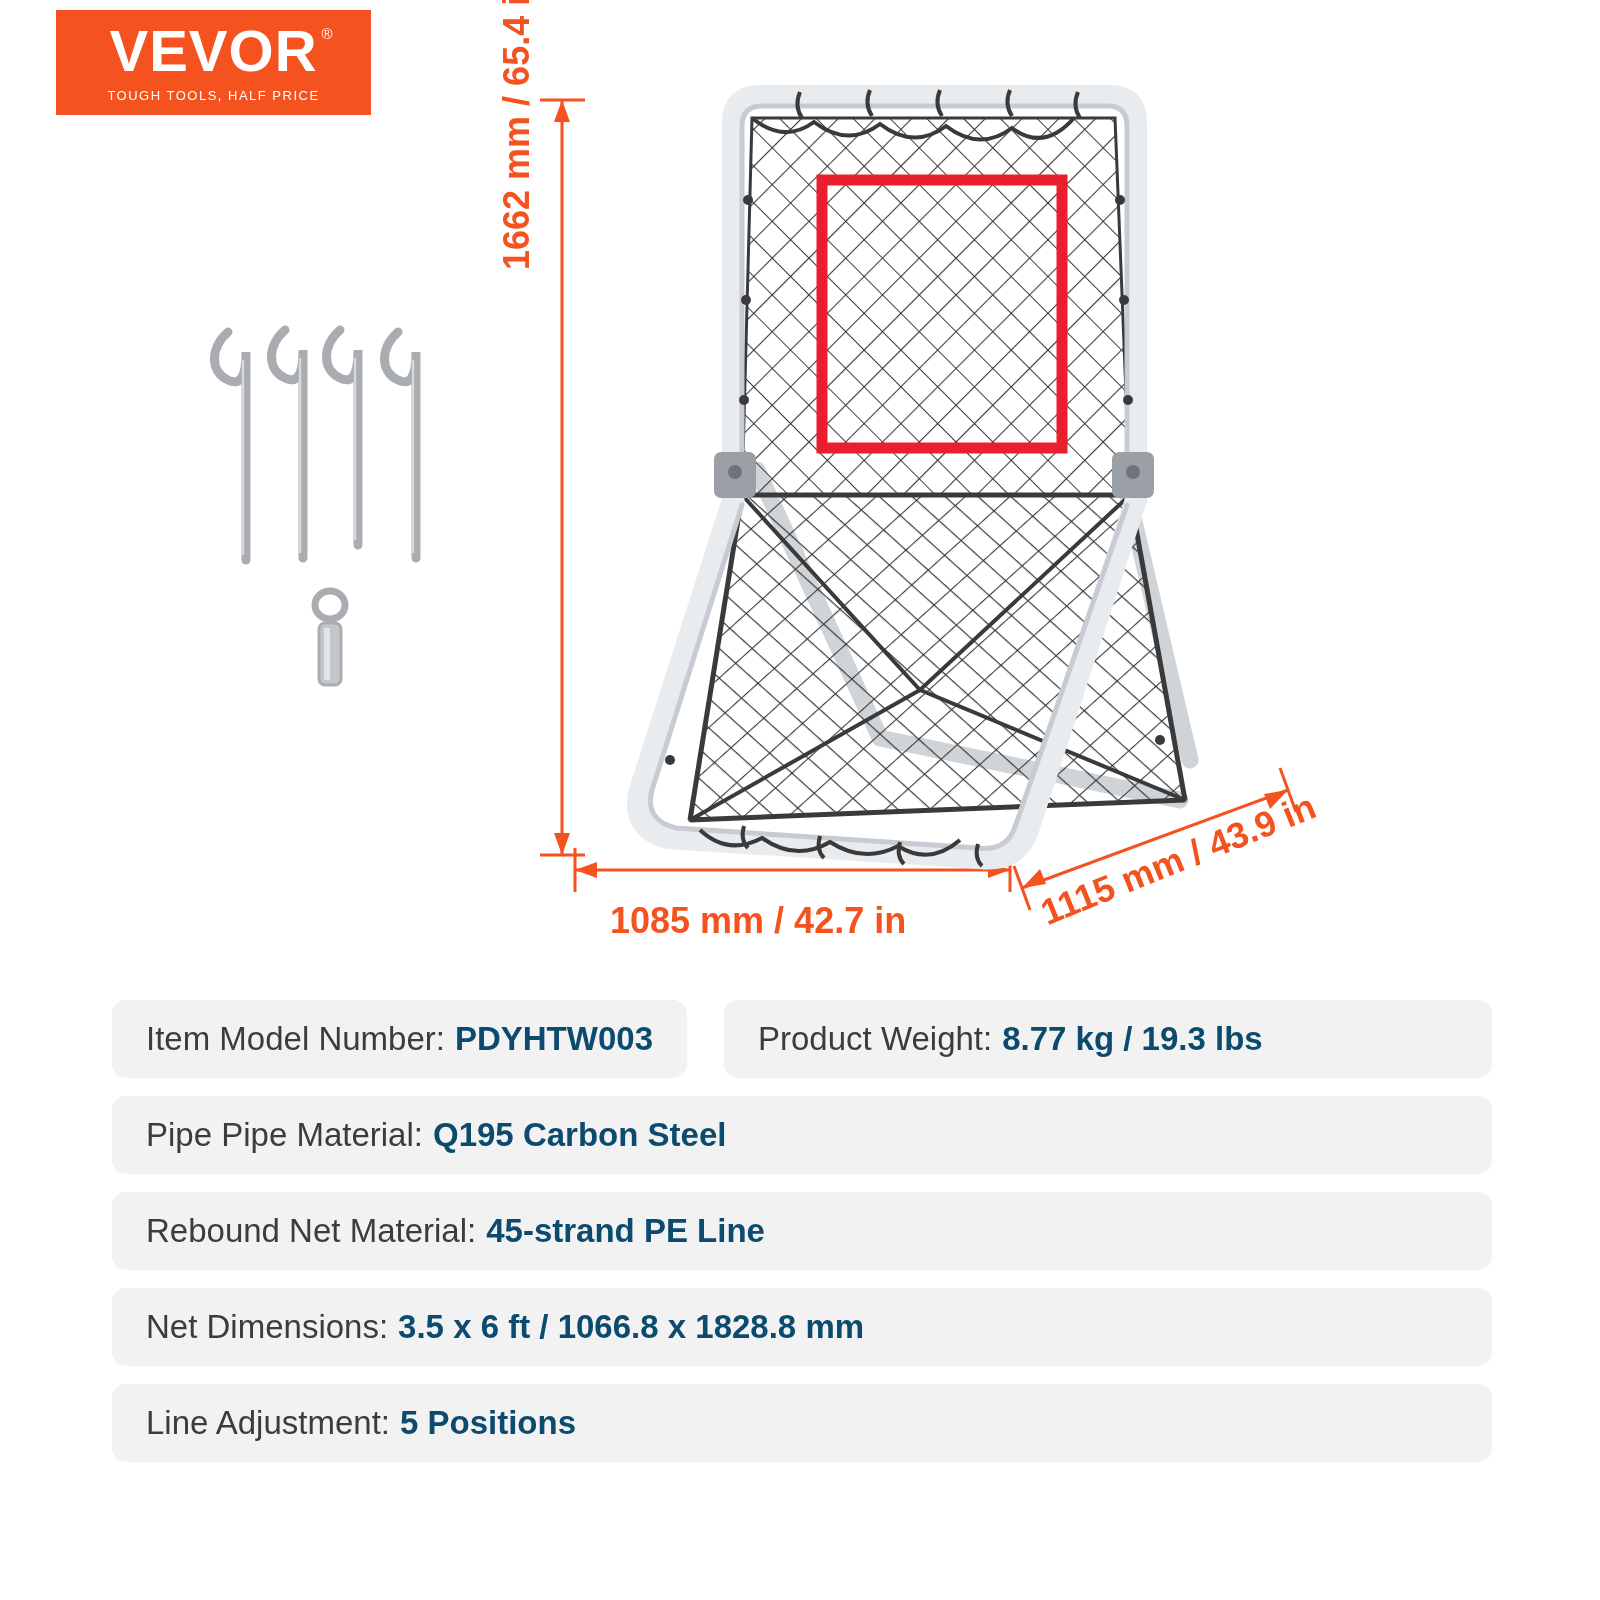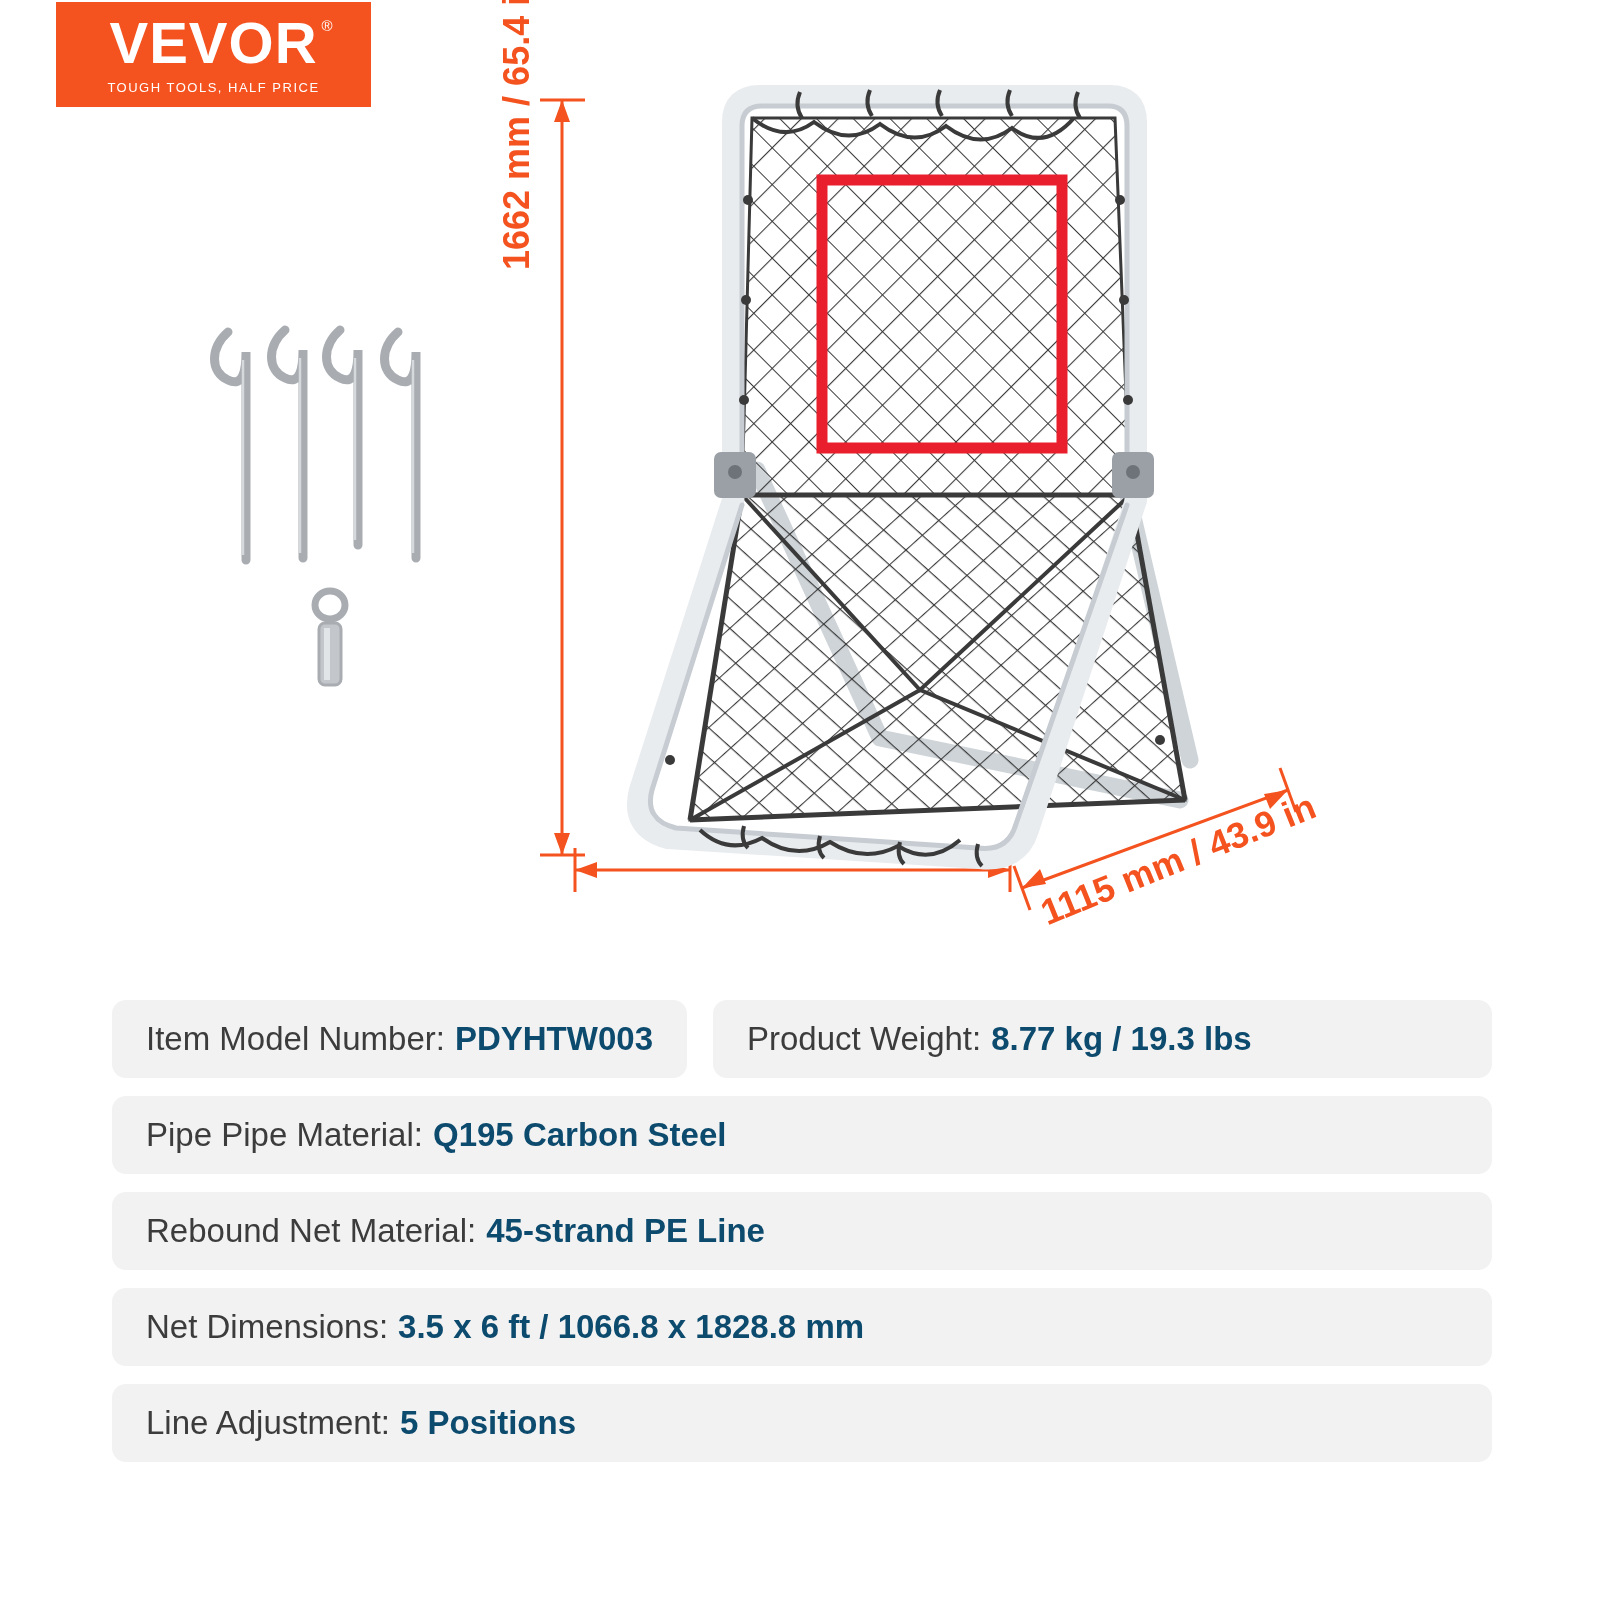--- a/index.html
+++ b/index.html
@@ -4,21 +4,21 @@
 <style>
   html,body{margin:0;padding:0;}
   body{
     width:1600px;height:1600px;
     background:#ffffff;
     font-family:"Liberation Sans", sans-serif;
     position:relative;
     overflow:hidden;
   }
   .logo{
-    position:absolute;left:56px;top:2px;width:315px;height:105px;
+    position:absolute;left:56px;top:10px;width:315px;height:105px;
     background:#f4521e;
     display:flex;flex-direction:column;align-items:center;justify-content:center;
   }
   .logo-word{
     color:#ffffff;font-size:58px;font-weight:bold;letter-spacing:1px;line-height:1;
     position:relative;
   }
   .logo-reg{
     position:absolute;right:-16px;top:4px;font-size:15px;font-weight:normal;
   }
@@ -48,21 +48,21 @@
   #dim-depth{
     left:1035px;top:895px;font-size:36px;white-space:nowrap;
     transform:rotate(-22deg);transform-origin:left top;
   }
 
   
   .specs{
     position:absolute;left:112px;top:1000px;width:1380px;
   }
   .spec-row{
-    display:flex;gap:26px;margin-bottom:18px;
+    display:flex;gap:37px;margin-bottom:18px;
   }
   .pill{
     background:#f2f2f2;border-radius:14px;
     padding:20px 34px;
     font-size:33px;
     color:#3c3c3c;
     display:flex;align-items:center;
     white-space:nowrap;
     box-sizing:border-box;
   }
@@ -206,20 +206,21 @@
       <circle cx="744" cy="400" r="5"></circle>
       <circle cx="1120" cy="200" r="5"></circle>
         <circle cx="1124" cy="300" r="5"></circle>
       <circle cx="1128" cy="400" r="5"></circle>
       <circle cx="670" cy="760" r="5"></circle>
         <circle cx="1160" cy="740" r="5"></circle>
     </g>
   </svg>
 
   <div class="dim" id="dim-height">1662 mm  / 65.4 in</div>
+  <div class="dim" id="dim-width">1085 mm / 42.7 in</div>
   <div class="dim" id="dim-depth">1115 mm / 43.9 in</div>
 </div>
 
 <div class="specs">
 
   <div class="spec-row">
     <div class="pill">
       <span>Item Model Number:</span>
       <span class="val">PDYHTW003</span>
     </div>

